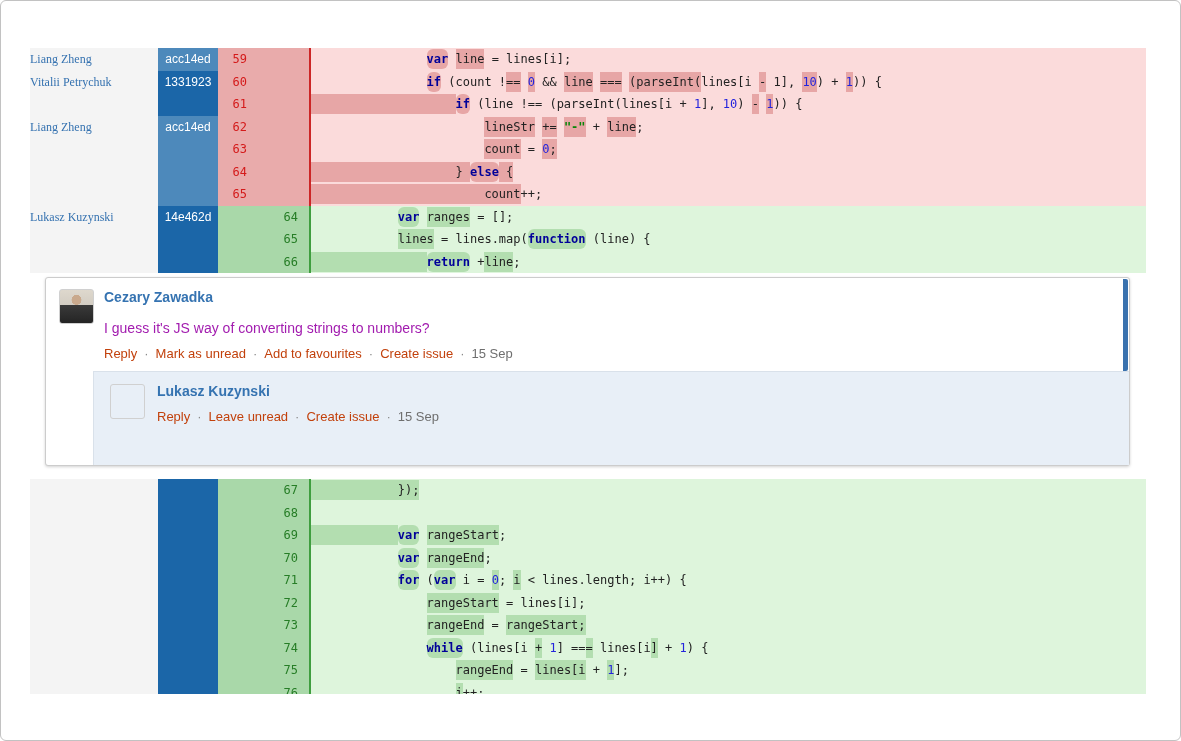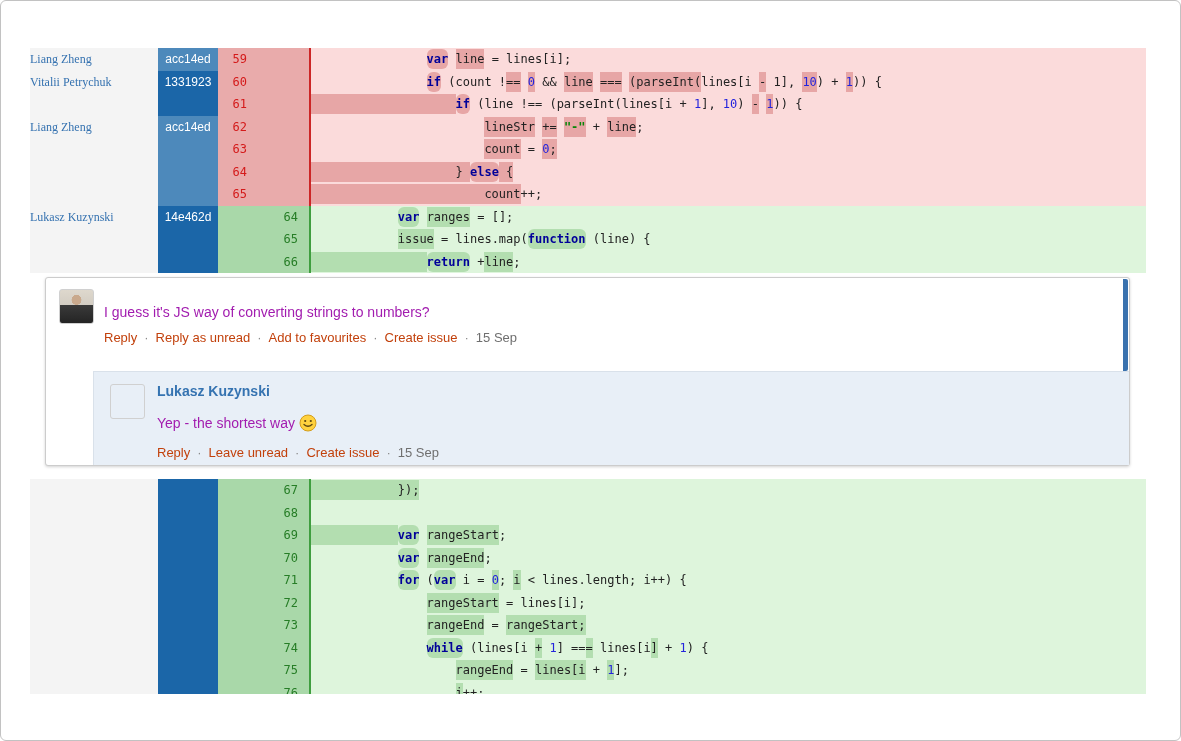--- a/index.html
+++ b/index.html
@@ -121,47 +121,42 @@
           <tr class="add">
             <td class="author" rowspan="3">Lukasz Kuzynski</td>
             <td class="commit dark" rowspan="3">14e462d</td>
             <td class="num old"></td>
             <td class="num new">64</td>
             <td class="code"><span class="p">            </span><span class="k hl">var</span><span class="p"> </span><span class="p hl">ranges</span><span class="p"> = [];</span></td>
           </tr>
           <tr class="add">
             <td class="num old"></td>
             <td class="num new">65</td>
-            <td class="code"><span class="p">            </span><span class="p hl">issue</span><span class="p"> = lines.map(</span><span class="k hl">function</span><span class="p"> (line) {</span></td>
+            <td class="code"><span class="p">            </span><span class="p hl">lines</span><span class="p"> = lines.map(</span><span class="k hl">function</span><span class="p"> (line) {</span></td>
           </tr>
           <tr class="add">
             <td class="num old"></td>
             <td class="num new">66</td>
             <td class="code"><span class="p hl">                </span><span class="k hl">return</span><span class="p"> +</span><span class="p hl">line</span><span class="p">;</span></td>
           </tr>
         </tbody>
     </table>
   </div>
 
   <div class="card">
     <div class="card-main">
       <div class="avatar a1"></div>
+      <div class="c-author">Cezary Zawadka</div>
       <div class="c-body">I guess it's JS way of converting strings to numbers?</div>
-      <div class="c-actions"><a href="#">Reply</a><span class="sep">·</span><a href="#">Reply as unread</a><span class="sep">·</span><a href="#">Add to favourites</a><span class="sep">·</span><a href="#">Create issue</a><span class="sep">·</span><span class="date">15 Sep</span></div>
+      <div class="c-actions"><a href="#">Reply</a><span class="sep">·</span><a href="#">Mark as unread</a><span class="sep">·</span><a href="#">Add to favourites</a><span class="sep">·</span><a href="#">Create issue</a><span class="sep">·</span><span class="date">15 Sep</span></div>
     </div>
     <div class="unread-bar"></div>
     <div class="card-reply">
       <div class="avatar a2"></div>
       <div class="c-author">Lukasz Kuzynski</div>
-      <div class="c-body"><span>Yep - the shortest way</span><span class="smiley"><svg width="18" height="18" viewBox="0 0 18 18">
-              <circle cx="9" cy="9" r="8" fill="#ffd23e" stroke="#d49d1c" stroke-width="1"></circle>
-              <circle cx="6.2" cy="7" r="1.1" fill="#5b4510"></circle>
-              <circle cx="11.8" cy="7" r="1.1" fill="#5b4510"></circle>
-              <path d="M5 10.5 Q9 14 13 10.5" fill="none" stroke="#5b4510" stroke-width="1.3" stroke-linecap="round"></path>
-            </svg></span></div>
       <div class="c-actions"><a href="#">Reply</a><span class="sep">·</span><a href="#">Leave unread</a><span class="sep">·</span><a href="#">Create issue</a><span class="sep">·</span><span class="date">15 Sep</span></div>
     </div>
   </div>
 
   <div class="clip bottom">
     <table class="diff">
       <colgroup>
           <col style="width:128px">
           <col style="width:60px">
           <col style="width:34px">

